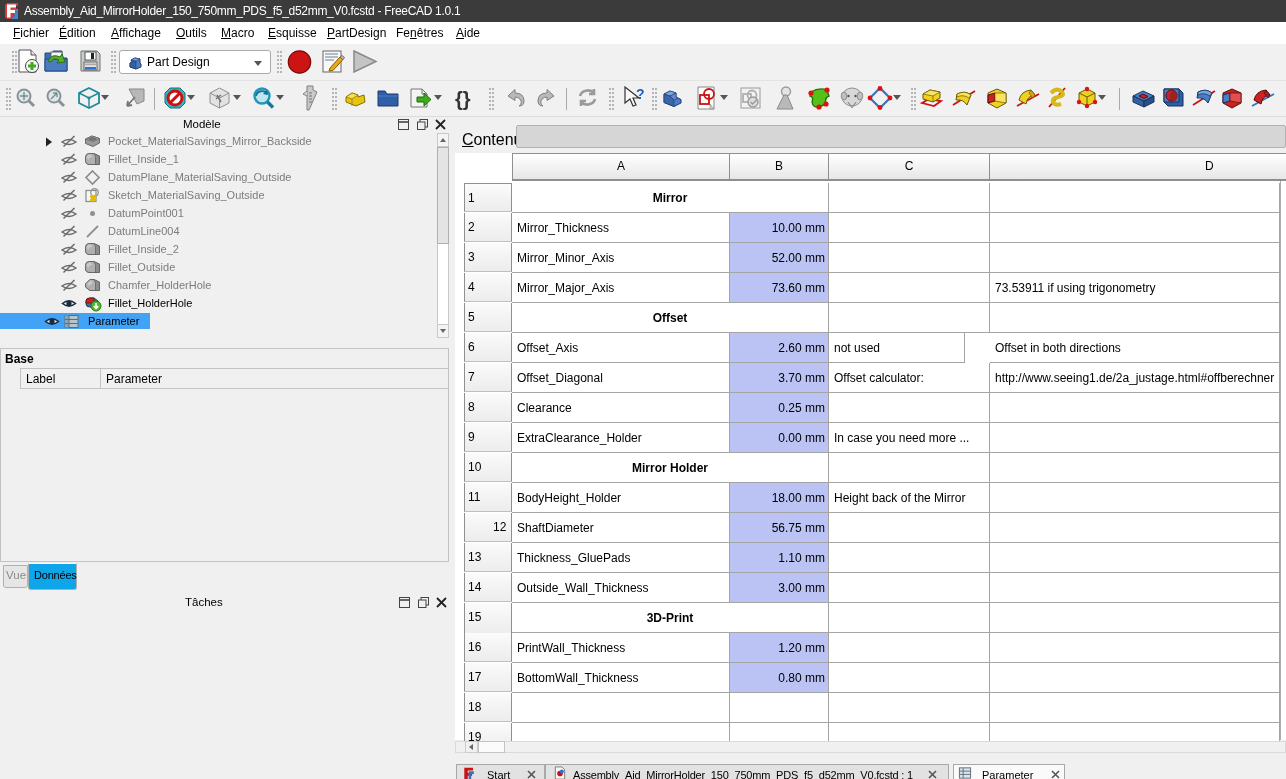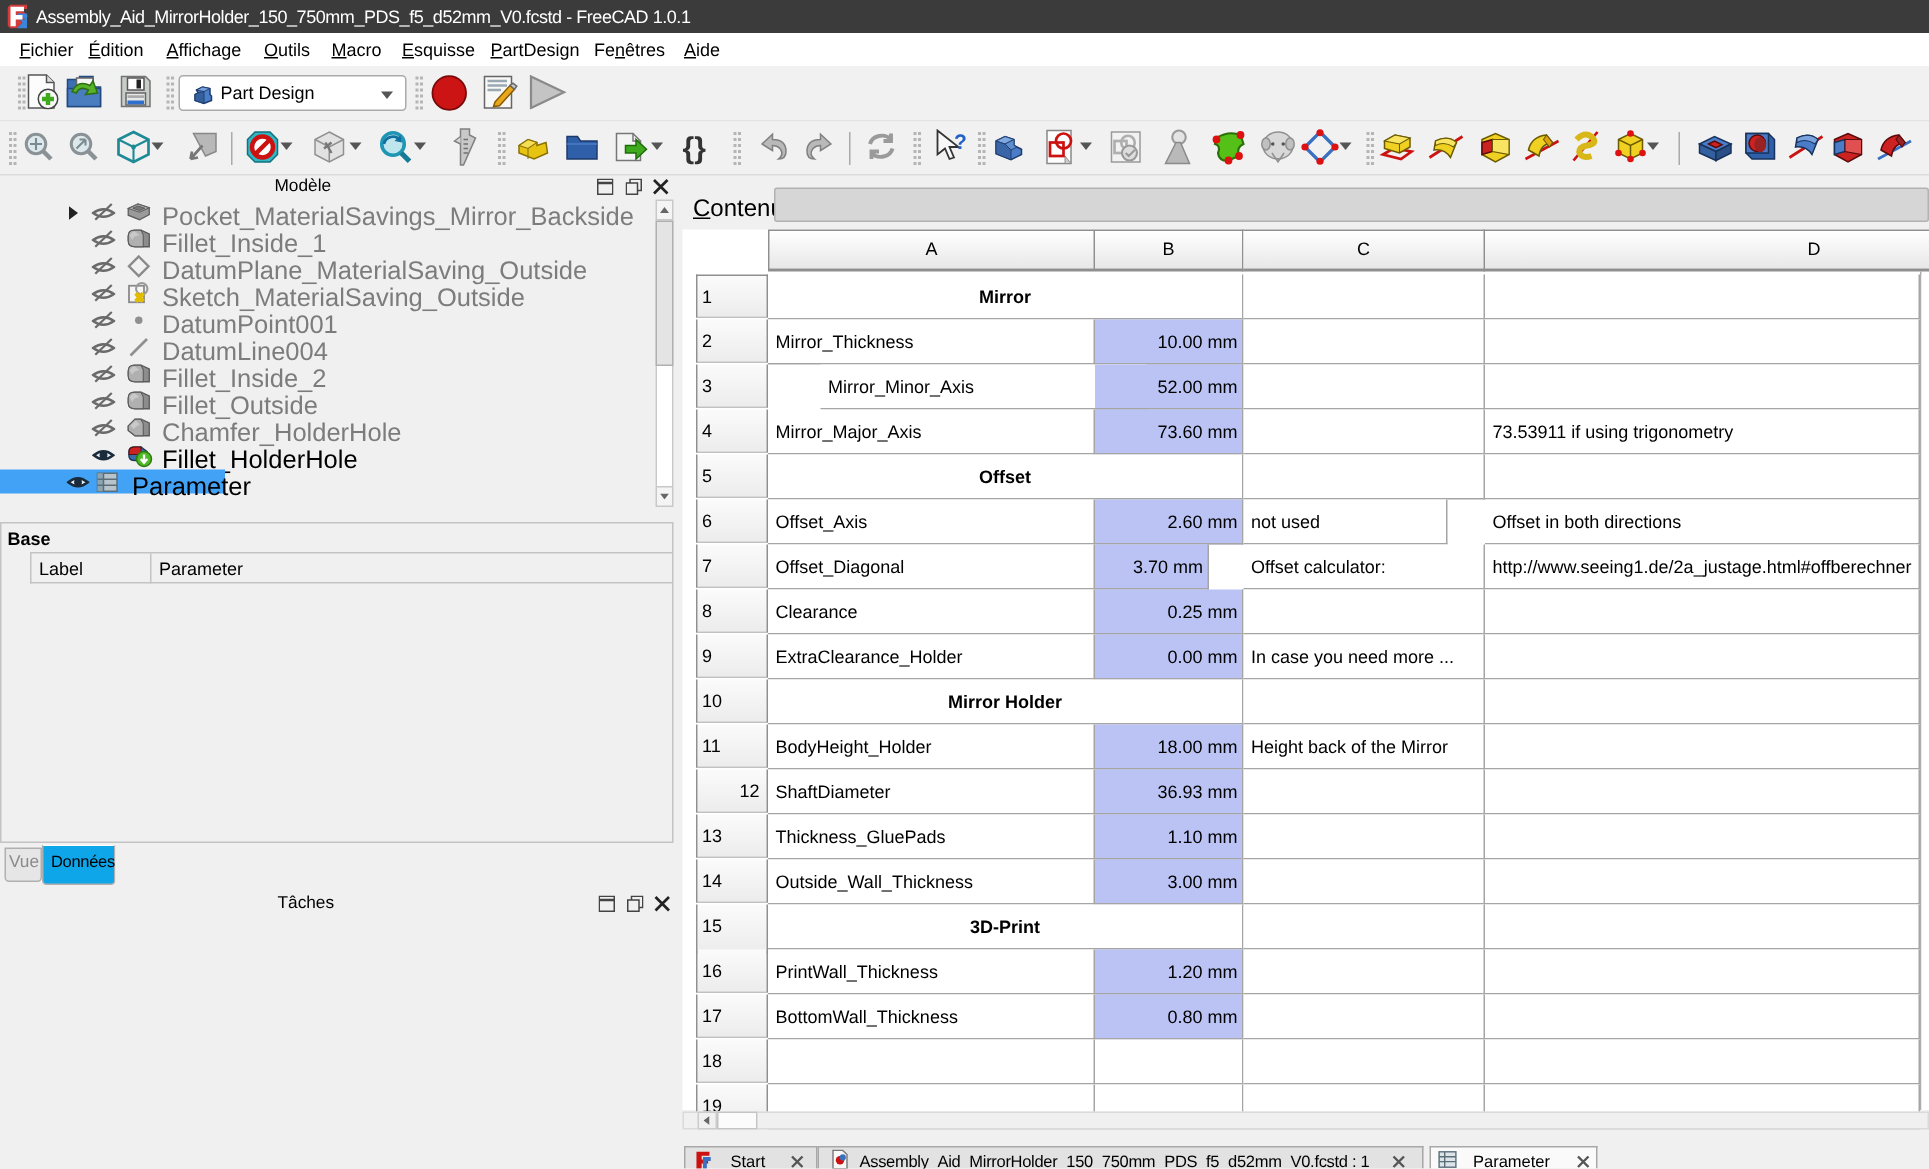--- a/index.html
+++ b/index.html
@@ -10,21 +10,21 @@
 #titletext { left:24px; top:4px; font-size:12px; letter-spacing:-0.3px; color:#fff; }
 #menubar { left:0; top:22px; width:1286px; height:22px; background:#ffffff; font-size:12px; color:#000; }
 #menubar span.mi { position:absolute; top:4px; }
 #tb1 { left:0; top:44px; width:1286px; height:37px; background:#f1f1f1; border-bottom:1px solid #e3e3e3; }
 #tb2 { left:0; top:81px; width:1286px; height:36px; background:#f1f1f1; border-bottom:1px solid #dcdcdc; }
 .grip { width:5px; border-left:2px dotted #b5b5b5; border-right:2px dotted #b5b5b5; height:22px; }
 .tsep { width:1px; background:#aaaaaa; height:22px; }
 .ddarrow { width:0; height:0; border-left:4px solid transparent; border-right:4px solid transparent; border-top:5px solid #555; }
 #combo { left:119px; top:50px; width:152px; height:24px; background:#fff; border:1px solid #aaa; border-radius:3px; font-size:12px; }
 #dockheader { left:0; top:117px; width:452px; height:17px; color:#000; font-size:11.5px; }
-.trow { position:absolute; left:0; height:18px; width:437px; font-size:17px; color:#7c7c7c;text-decoration:underline; }
+.trow { position:absolute; left:0; height:18px; width:437px; font-size:11px; color:#7c7c7c;text-decoration:underline; }
 .trow .lbl { position:absolute; left:108px; top:2px; white-space:nowrap; }
 .trow.sel { background:#42a2f5; width:150px; color:#000; height:16px; margin-top:0; }
 .trow.black { color:#000; }
 #props { left:0; top:348px; width:449px; height:214px; background:#f0f0f0; border:1px solid #c3c3c3; }
 .btab { position:absolute; font-size:11.5px; }
 #contfield { left:516px; top:125px; width:770px; height:23px; background:#d6d6d6; border:1px solid #b2b2b2; border-radius:2px; }
 #sheet { left:455px; top:153px; width:831px; height:587px; background:#fff; }
 .colhead { position:absolute; top:0; height:28px; background:linear-gradient(#ffffff,#e7e7e7); border:1px solid #8f8f8f; border-bottom:2px solid #8f8f8f; font-size:12px; text-align:center; line-height:25px; }
 .rowhead { position:absolute; left:9px; width:48px; background:linear-gradient(#fbfbfb,#ececec); border-left:1px solid #8f8f8f; border-right:1px solid #8f8f8f; border-bottom:1px solid #c0c0c0; font-size:12px; padding-left:3px; line-height:29px; }
 .cell { position:absolute; font-size:12px; line-height:30px; border-right:1px solid #a5a5a5; border-bottom:1px solid #a5a5a5; background:#fff; padding-left:5px; white-space:nowrap; overflow:hidden; }
@@ -453,41 +453,41 @@
 <div class="rowhead" style="top:30px;height:29px;border-top:1px solid #8f8f8f;">1</div>
 <div class="cell hdr" style="left:57px;top:30px;width:317px;height:30px;">Mirror</div>
 <div class="cell" style="left:374px;top:30px;width:161px;height:30px;"></div>
 <div class="cell" style="left:535px;top:30px;width:290px;height:30px;"></div>
 <div class="rowhead" style="top:60px;height:29px;">2</div>
 <div class="cell" style="left:57px;top:60px;width:218px;height:30px;">Mirror_Thickness</div>
 <div class="cell num" style="left:275px;top:60px;width:99px;height:30px;">10.00 mm</div>
 <div class="cell" style="left:374px;top:60px;width:161px;height:30px;"></div>
 <div class="cell" style="left:535px;top:60px;width:290px;height:30px;"></div>
 <div class="rowhead" style="top:90px;height:29px;">3</div>
-<div class="cell" style="left:57px;top:90px;width:218px;height:30px;margin-left:35px;">Mirror_Minor_Axis</div>
+<div class="cell" style="left:57px;top:90px;width:218px;height:30px;">Mirror_Minor_Axis</div>
 <div class="cell num" style="left:275px;top:90px;width:99px;height:30px;">52.00 mm</div>
 <div class="cell" style="left:374px;top:90px;width:161px;height:30px;"></div>
 <div class="cell" style="left:535px;top:90px;width:290px;height:30px;"></div>
 <div class="rowhead" style="top:120px;height:29px;">4</div>
 <div class="cell" style="left:57px;top:120px;width:218px;height:30px;">Mirror_Major_Axis</div>
 <div class="cell num" style="left:275px;top:120px;width:99px;height:30px;">73.60 mm</div>
 <div class="cell" style="left:374px;top:120px;width:161px;height:30px;"></div>
 <div class="cell" style="left:535px;top:120px;width:290px;height:30px;">73.53911 if using trigonometry</div>
 <div class="rowhead" style="top:150px;height:29px;">5</div>
 <div class="cell hdr" style="left:57px;top:150px;width:317px;height:30px;">Offset</div>
 <div class="cell" style="left:374px;top:150px;width:161px;height:30px;"></div>
 <div class="cell" style="left:535px;top:150px;width:290px;height:30px;"></div>
 <div class="rowhead" style="top:180px;height:29px;">6</div>
 <div class="cell" style="left:57px;top:180px;width:218px;height:30px;">Offset_Axis</div>
 <div class="cell num" style="left:275px;top:180px;width:99px;height:30px;">2.60 mm</div>
 <div class="cell" style="left:374px;top:180px;width:136px;height:30px;">not used</div>
 <div class="cell" style="left:535px;top:180px;width:290px;height:30px;">Offset in both directions</div>
 <div class="rowhead" style="top:210px;height:29px;">7</div>
 <div class="cell" style="left:57px;top:210px;width:218px;height:30px;">Offset_Diagonal</div>
-<div class="cell num" style="left:275px;top:210px;width:76px;height:30px;">3.70 mm</div>
+<div class="cell num" style="left:275px;top:210px;width:99px;height:30px;">3.70 mm</div>
 <div class="cell" style="left:374px;top:210px;width:161px;height:30px;">Offset calculator:</div>
 <div class="cell" style="left:535px;top:210px;width:290px;height:30px;">http://www.seeing1.de/2a_justage.html#offberechner</div>
 <div class="rowhead" style="top:240px;height:29px;">8</div>
 <div class="cell" style="left:57px;top:240px;width:218px;height:30px;">Clearance</div>
 <div class="cell num" style="left:275px;top:240px;width:99px;height:30px;">0.25 mm</div>
 <div class="cell" style="left:374px;top:240px;width:161px;height:30px;"></div>
 <div class="cell" style="left:535px;top:240px;width:290px;height:30px;"></div>
 <div class="rowhead" style="top:270px;height:29px;">9</div>
 <div class="cell" style="left:57px;top:270px;width:218px;height:30px;">ExtraClearance_Holder</div>
 <div class="cell num" style="left:275px;top:270px;width:99px;height:30px;">0.00 mm</div>
@@ -497,21 +497,21 @@
 <div class="cell hdr" style="left:57px;top:300px;width:317px;height:30px;">Mirror Holder</div>
 <div class="cell" style="left:374px;top:300px;width:161px;height:30px;"></div>
 <div class="cell" style="left:535px;top:300px;width:290px;height:30px;"></div>
 <div class="rowhead" style="top:330px;height:29px;">11</div>
 <div class="cell" style="left:57px;top:330px;width:218px;height:30px;">BodyHeight_Holder</div>
 <div class="cell num" style="left:275px;top:330px;width:99px;height:30px;">18.00 mm</div>
 <div class="cell" style="left:374px;top:330px;width:161px;height:30px;">Height back of the Mirror</div>
 <div class="cell" style="left:535px;top:330px;width:290px;height:30px;"></div>
 <div class="rowhead" style="top:360px;height:29px;padding-left:28px;">12</div>
 <div class="cell" style="left:57px;top:360px;width:218px;height:30px;">ShaftDiameter</div>
-<div class="cell num" style="left:275px;top:360px;width:99px;height:30px;">36.93 mm</div>
+<div class="cell num" style="left:275px;top:360px;width:99px;height:30px;">56.75 mm</div>
 <div class="cell" style="left:374px;top:360px;width:161px;height:30px;"></div>
 <div class="cell" style="left:535px;top:360px;width:290px;height:30px;"></div>
 <div class="rowhead" style="top:390px;height:29px;">13</div>
 <div class="cell" style="left:57px;top:390px;width:218px;height:30px;">Thickness_GluePads</div>
 <div class="cell num" style="left:275px;top:390px;width:99px;height:30px;">1.10 mm</div>
 <div class="cell" style="left:374px;top:390px;width:161px;height:30px;"></div>
 <div class="cell" style="left:535px;top:390px;width:290px;height:30px;"></div>
 <div class="rowhead" style="top:420px;height:29px;">14</div>
 <div class="cell" style="left:57px;top:420px;width:218px;height:30px;">Outside_Wall_Thickness</div>
 <div class="cell num" style="left:275px;top:420px;width:99px;height:30px;">3.00 mm</div>

